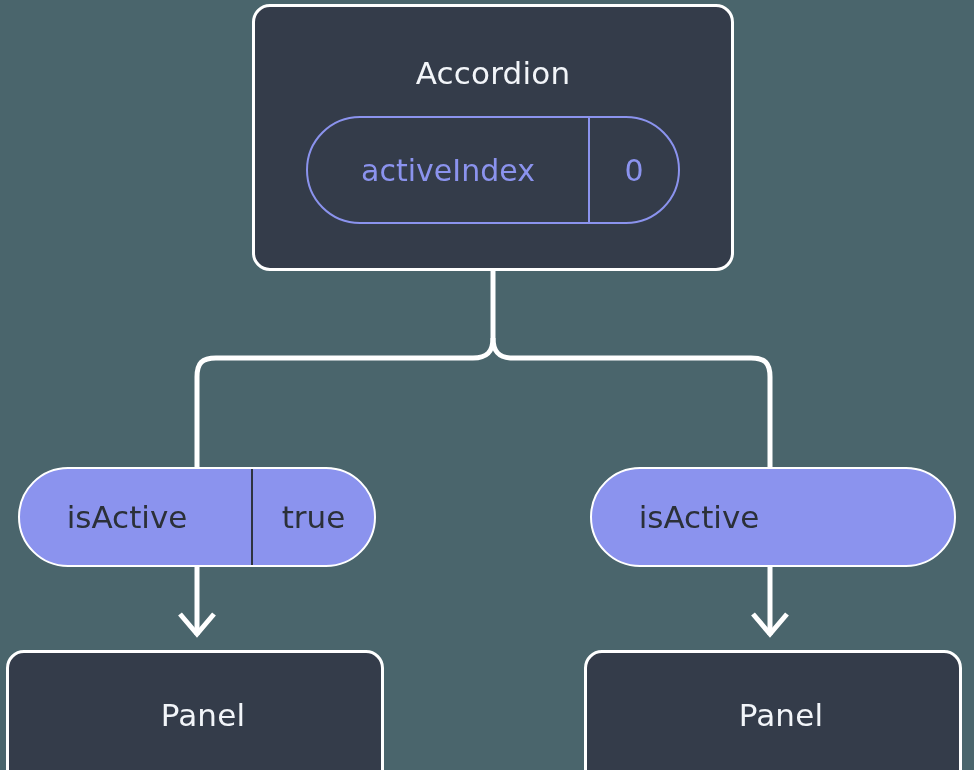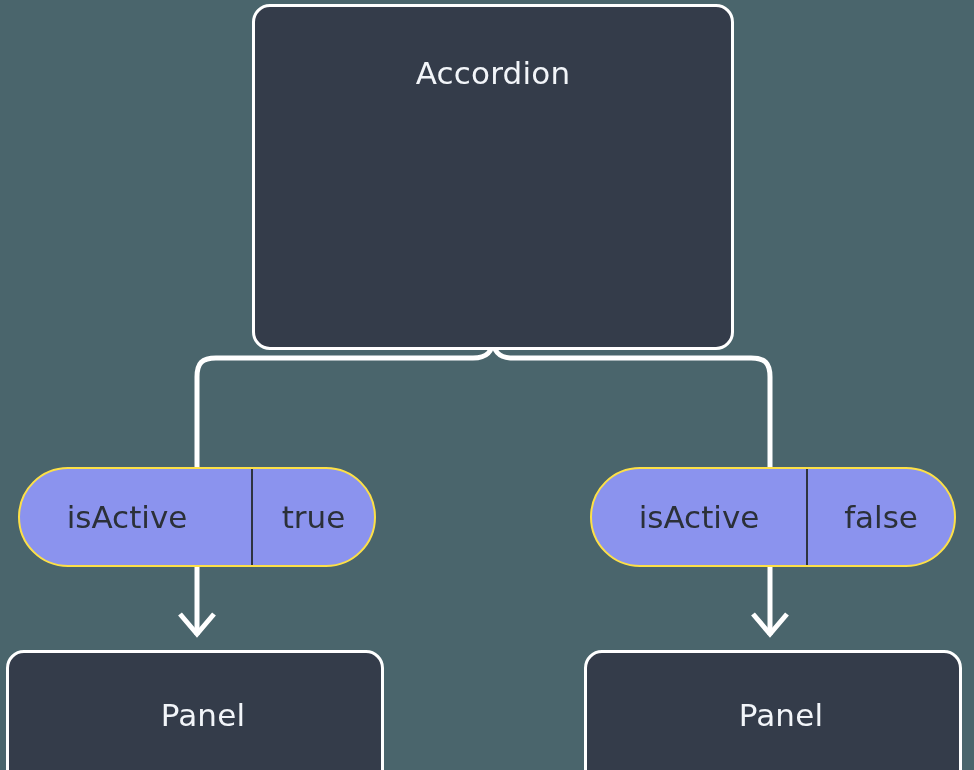--- a/index.html
+++ b/index.html
@@ -48,21 +48,21 @@
     font-weight: 500;
     letter-spacing: 0.2px;
     white-space: nowrap;
   }
 
   
   #accordion-node {
     left: 252px;
     top: 4px;
     width: 482px;
-    height: 346px;
+    height: 267px;
   }
   #accordion-node .node-title {
     margin-top: 48px;
   }
 
   
   .panel-node {
     top: 650px;
     width: 378px;
     height: 150px;
@@ -113,21 +113,21 @@
     top: 116px;
     width: 374px;
     height: 108px;
   }
   #pill-active-index .pill-key { width: 280px; }
   #pill-active-index .pill-val { flex: 1; }
 
   
   .pill-filled {
     background: #8b93ee;
-    border: 2px solid #fde047;
+    border: 2px solid #ffffff;
   }
   .pill-filled .pill-key,
   .pill-filled .pill-val {
     color: #2b3038;
     font-size: 31px;
     font-weight: 400;
   }
   .pill-filled .pill-val {
     border-left: 2px solid #2e3440;
   }
@@ -174,29 +174,32 @@
     <path d="M 180 614 L 197 634 L 214 614" stroke="#ffffff" stroke-width="5" stroke-linecap="butt" stroke-linejoin="miter"></path>
 
     <path d="M 770 567 L 770 635" stroke="#ffffff" stroke-width="5" stroke-linecap="butt"></path>
     <path d="M 753 614 L 770 634 L 787 614" stroke="#ffffff" stroke-width="5" stroke-linecap="butt" stroke-linejoin="miter"></path>
   </svg>
 
   <div class="node-box" id="accordion-node">
     <div class="node-title">Accordion</div>
   </div>
 
+  <div class="pill pill-outline" id="pill-active-index">
+    <div class="pill-key">activeIndex</div>
+    <div class="pill-val">0</div>
+  </div>
 
   <div class="pill pill-filled" id="pill-is-active-true">
     <div class="pill-key">isActive</div>
     <div class="pill-val">true</div>
   </div>
 
   <div class="pill pill-filled" id="pill-is-active-false">
     <div class="pill-key">isActive</div>
-    <div class="pill-val">false</div>
   </div>
 
   <div class="node-box panel-node" id="panel-left">
     <div class="node-title">Panel</div>
   </div>
 
   <div class="node-box panel-node" id="panel-right">
     <div class="node-title">Panel</div>
   </div>
 

